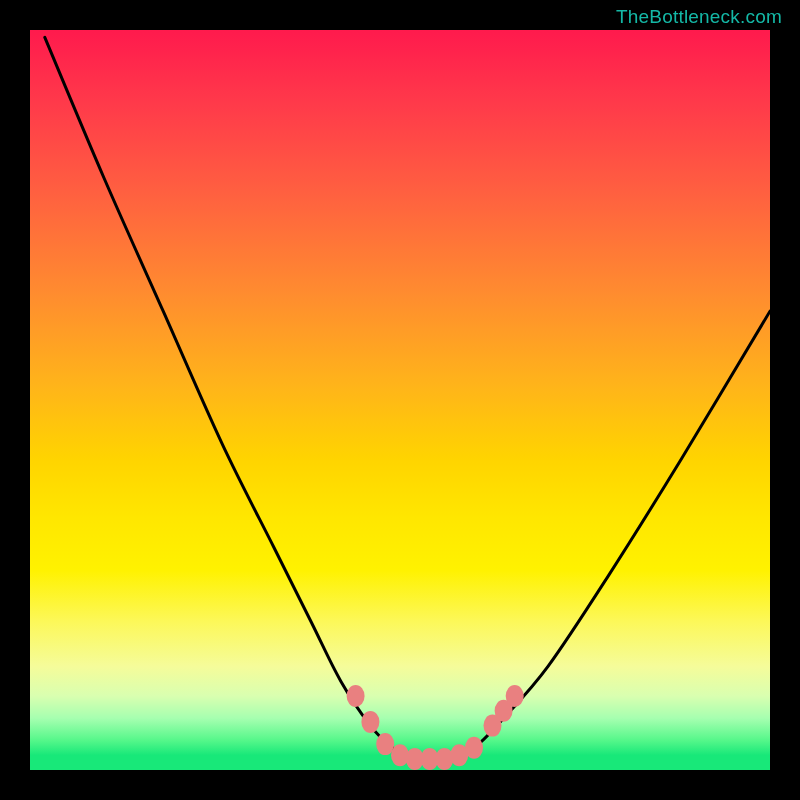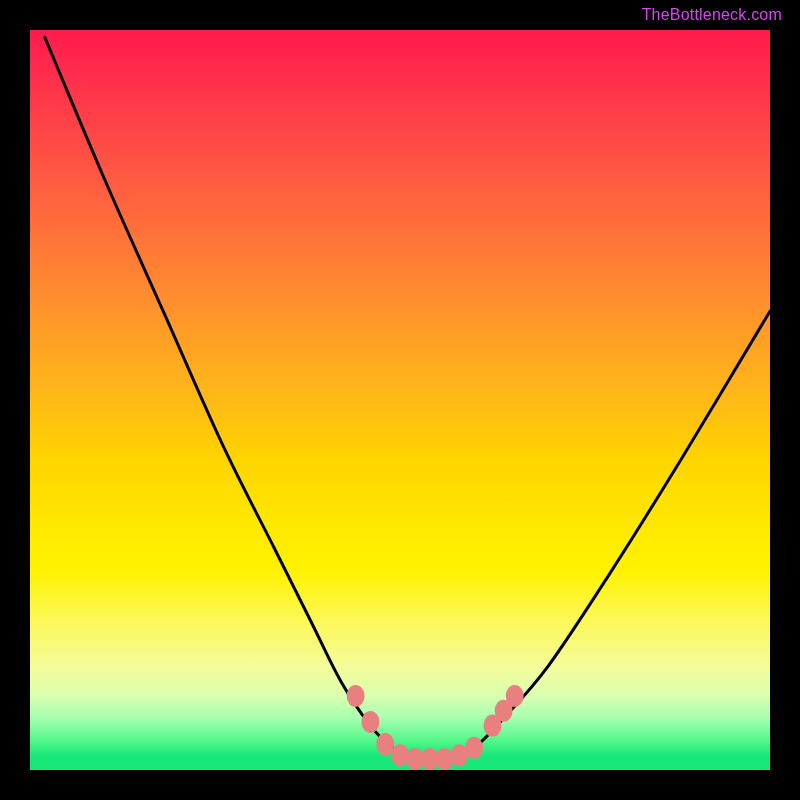--- a/index.html
+++ b/index.html
@@ -49,22 +49,22 @@
   .curve {
     position: absolute;
     inset: 0;
     width: 740px;
     height: 740px;
   }
   .attribution {
     position: absolute;
     top: 6px;
     right: 18px;
-    color: #d946ef;
-    font-size: 16px;
+    color: #14b8a6;
+    font-size: 19px;
     font-weight: 500;
     letter-spacing: 0.2px;
   }
 </style>
 </head>
 <body>
 
 <div class="frame">
   <div class="plot">
     <div class="gradient"></div>

